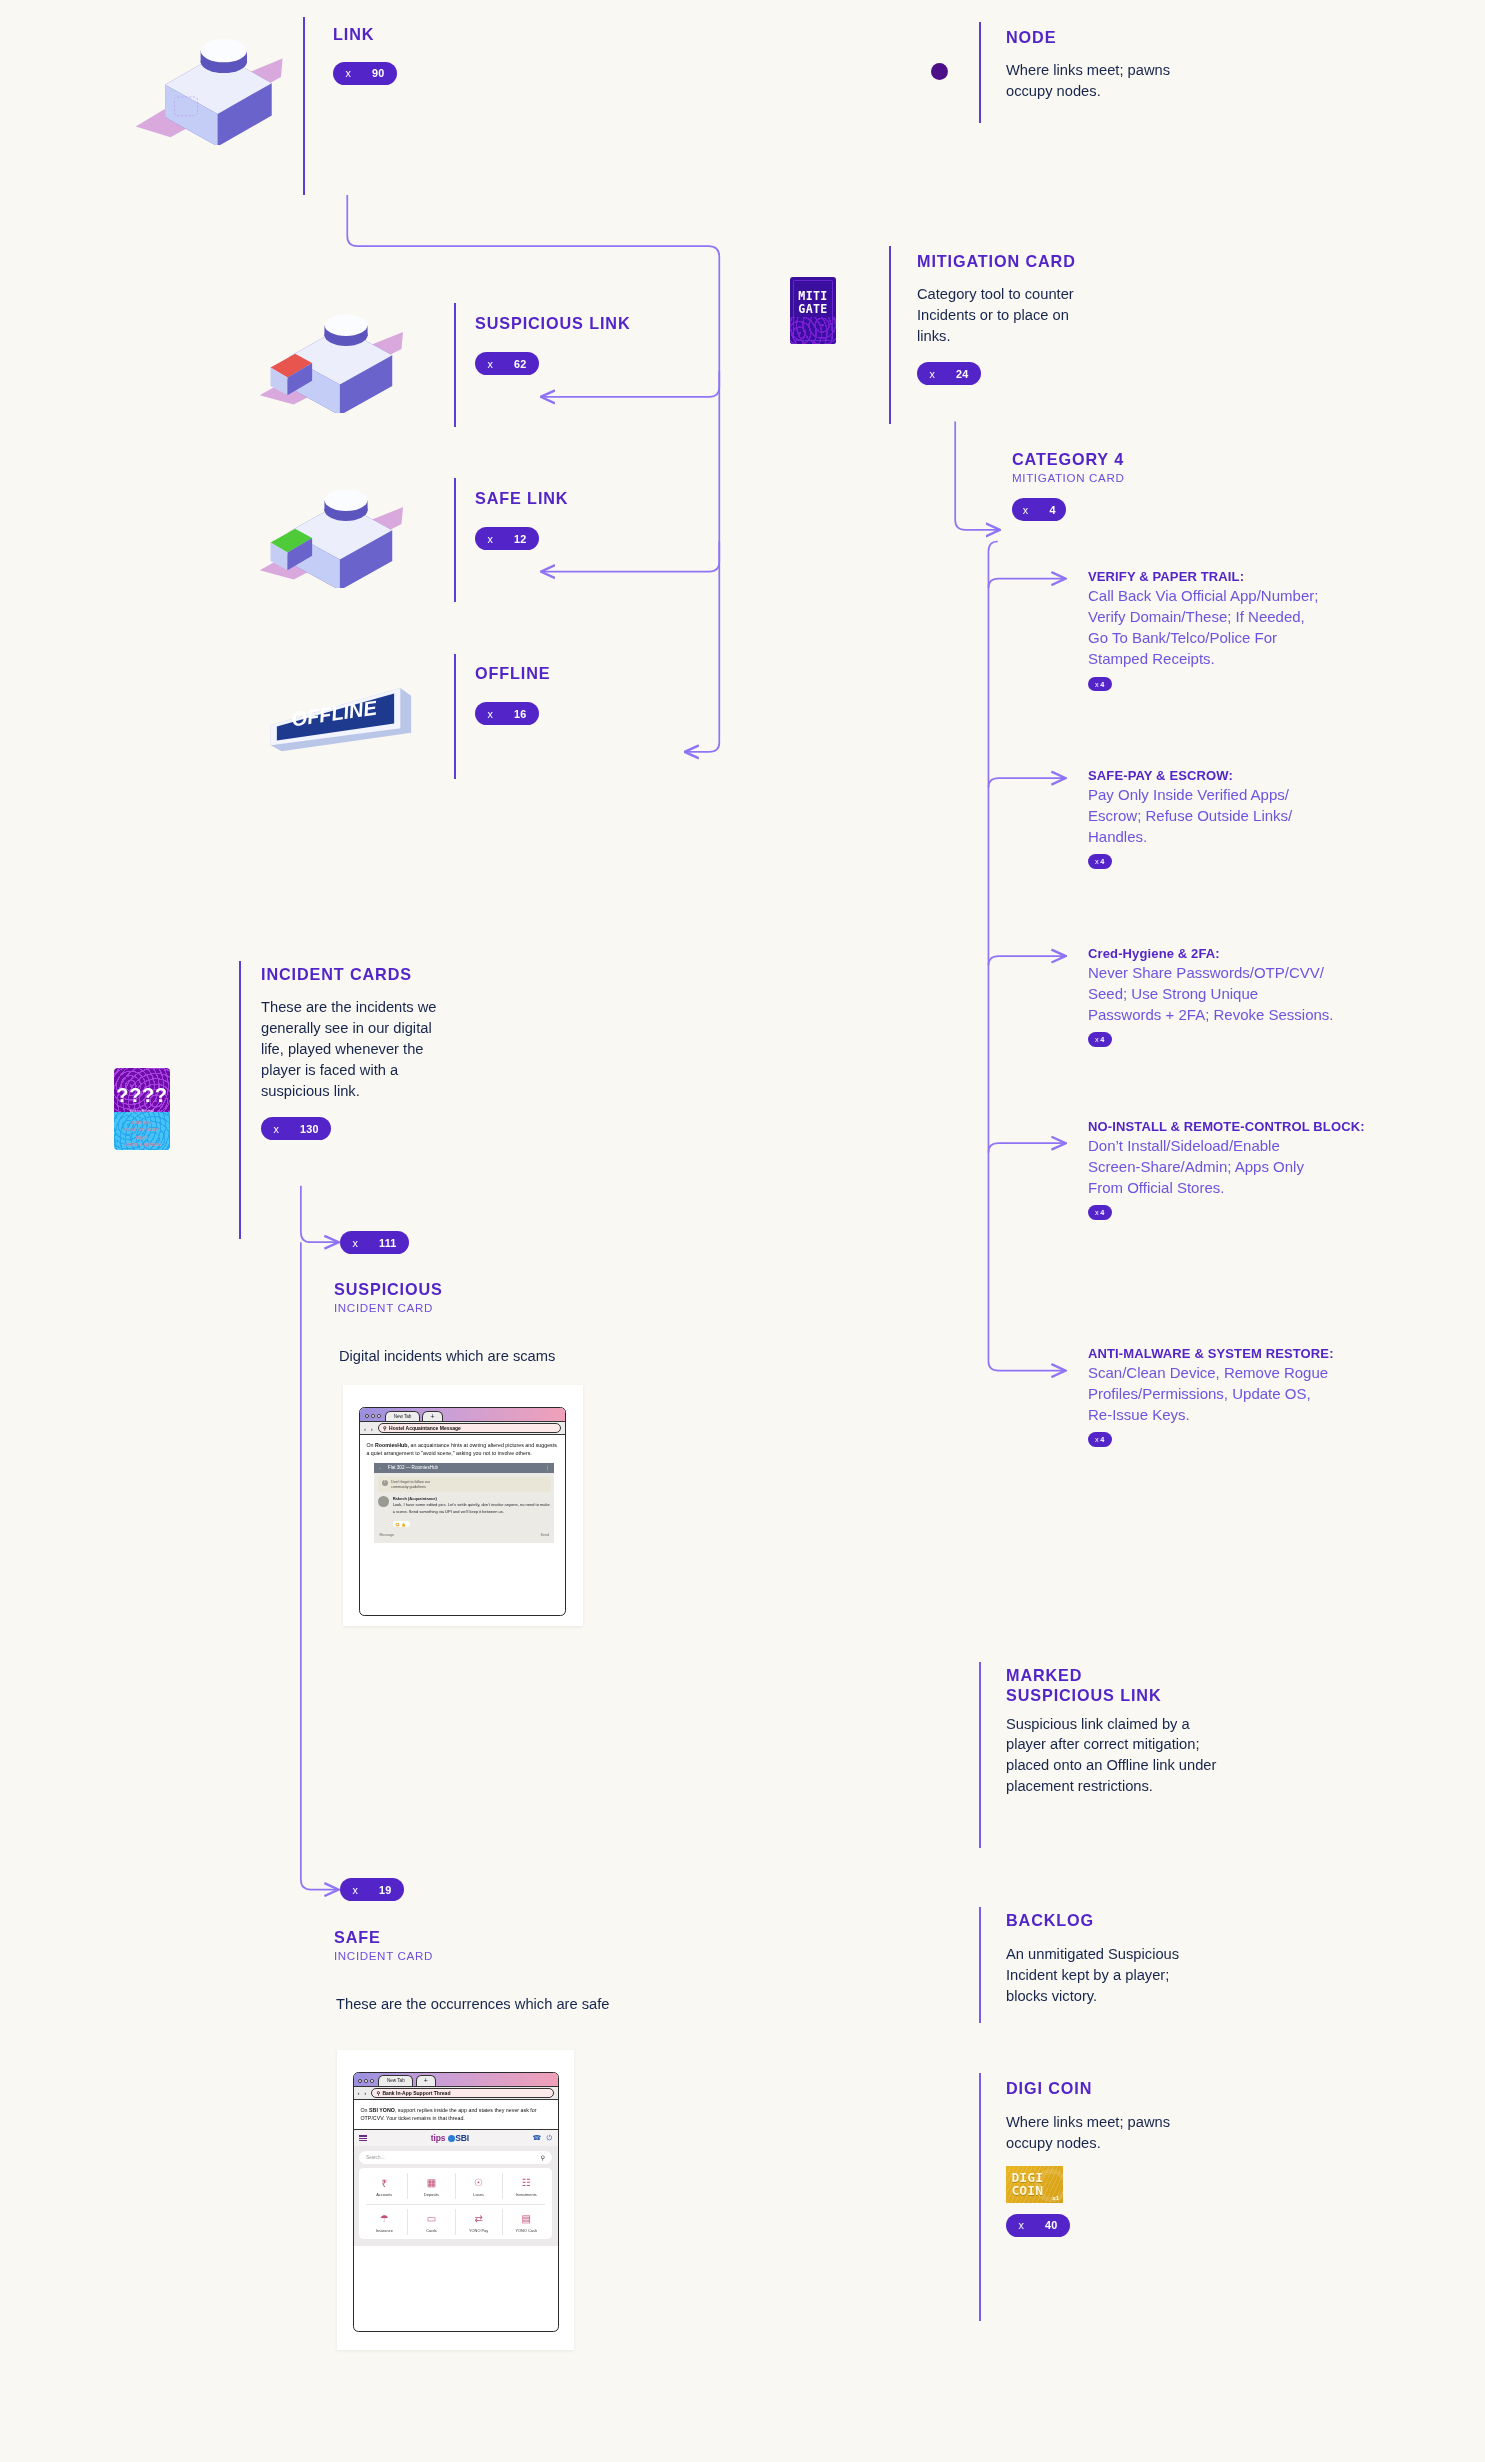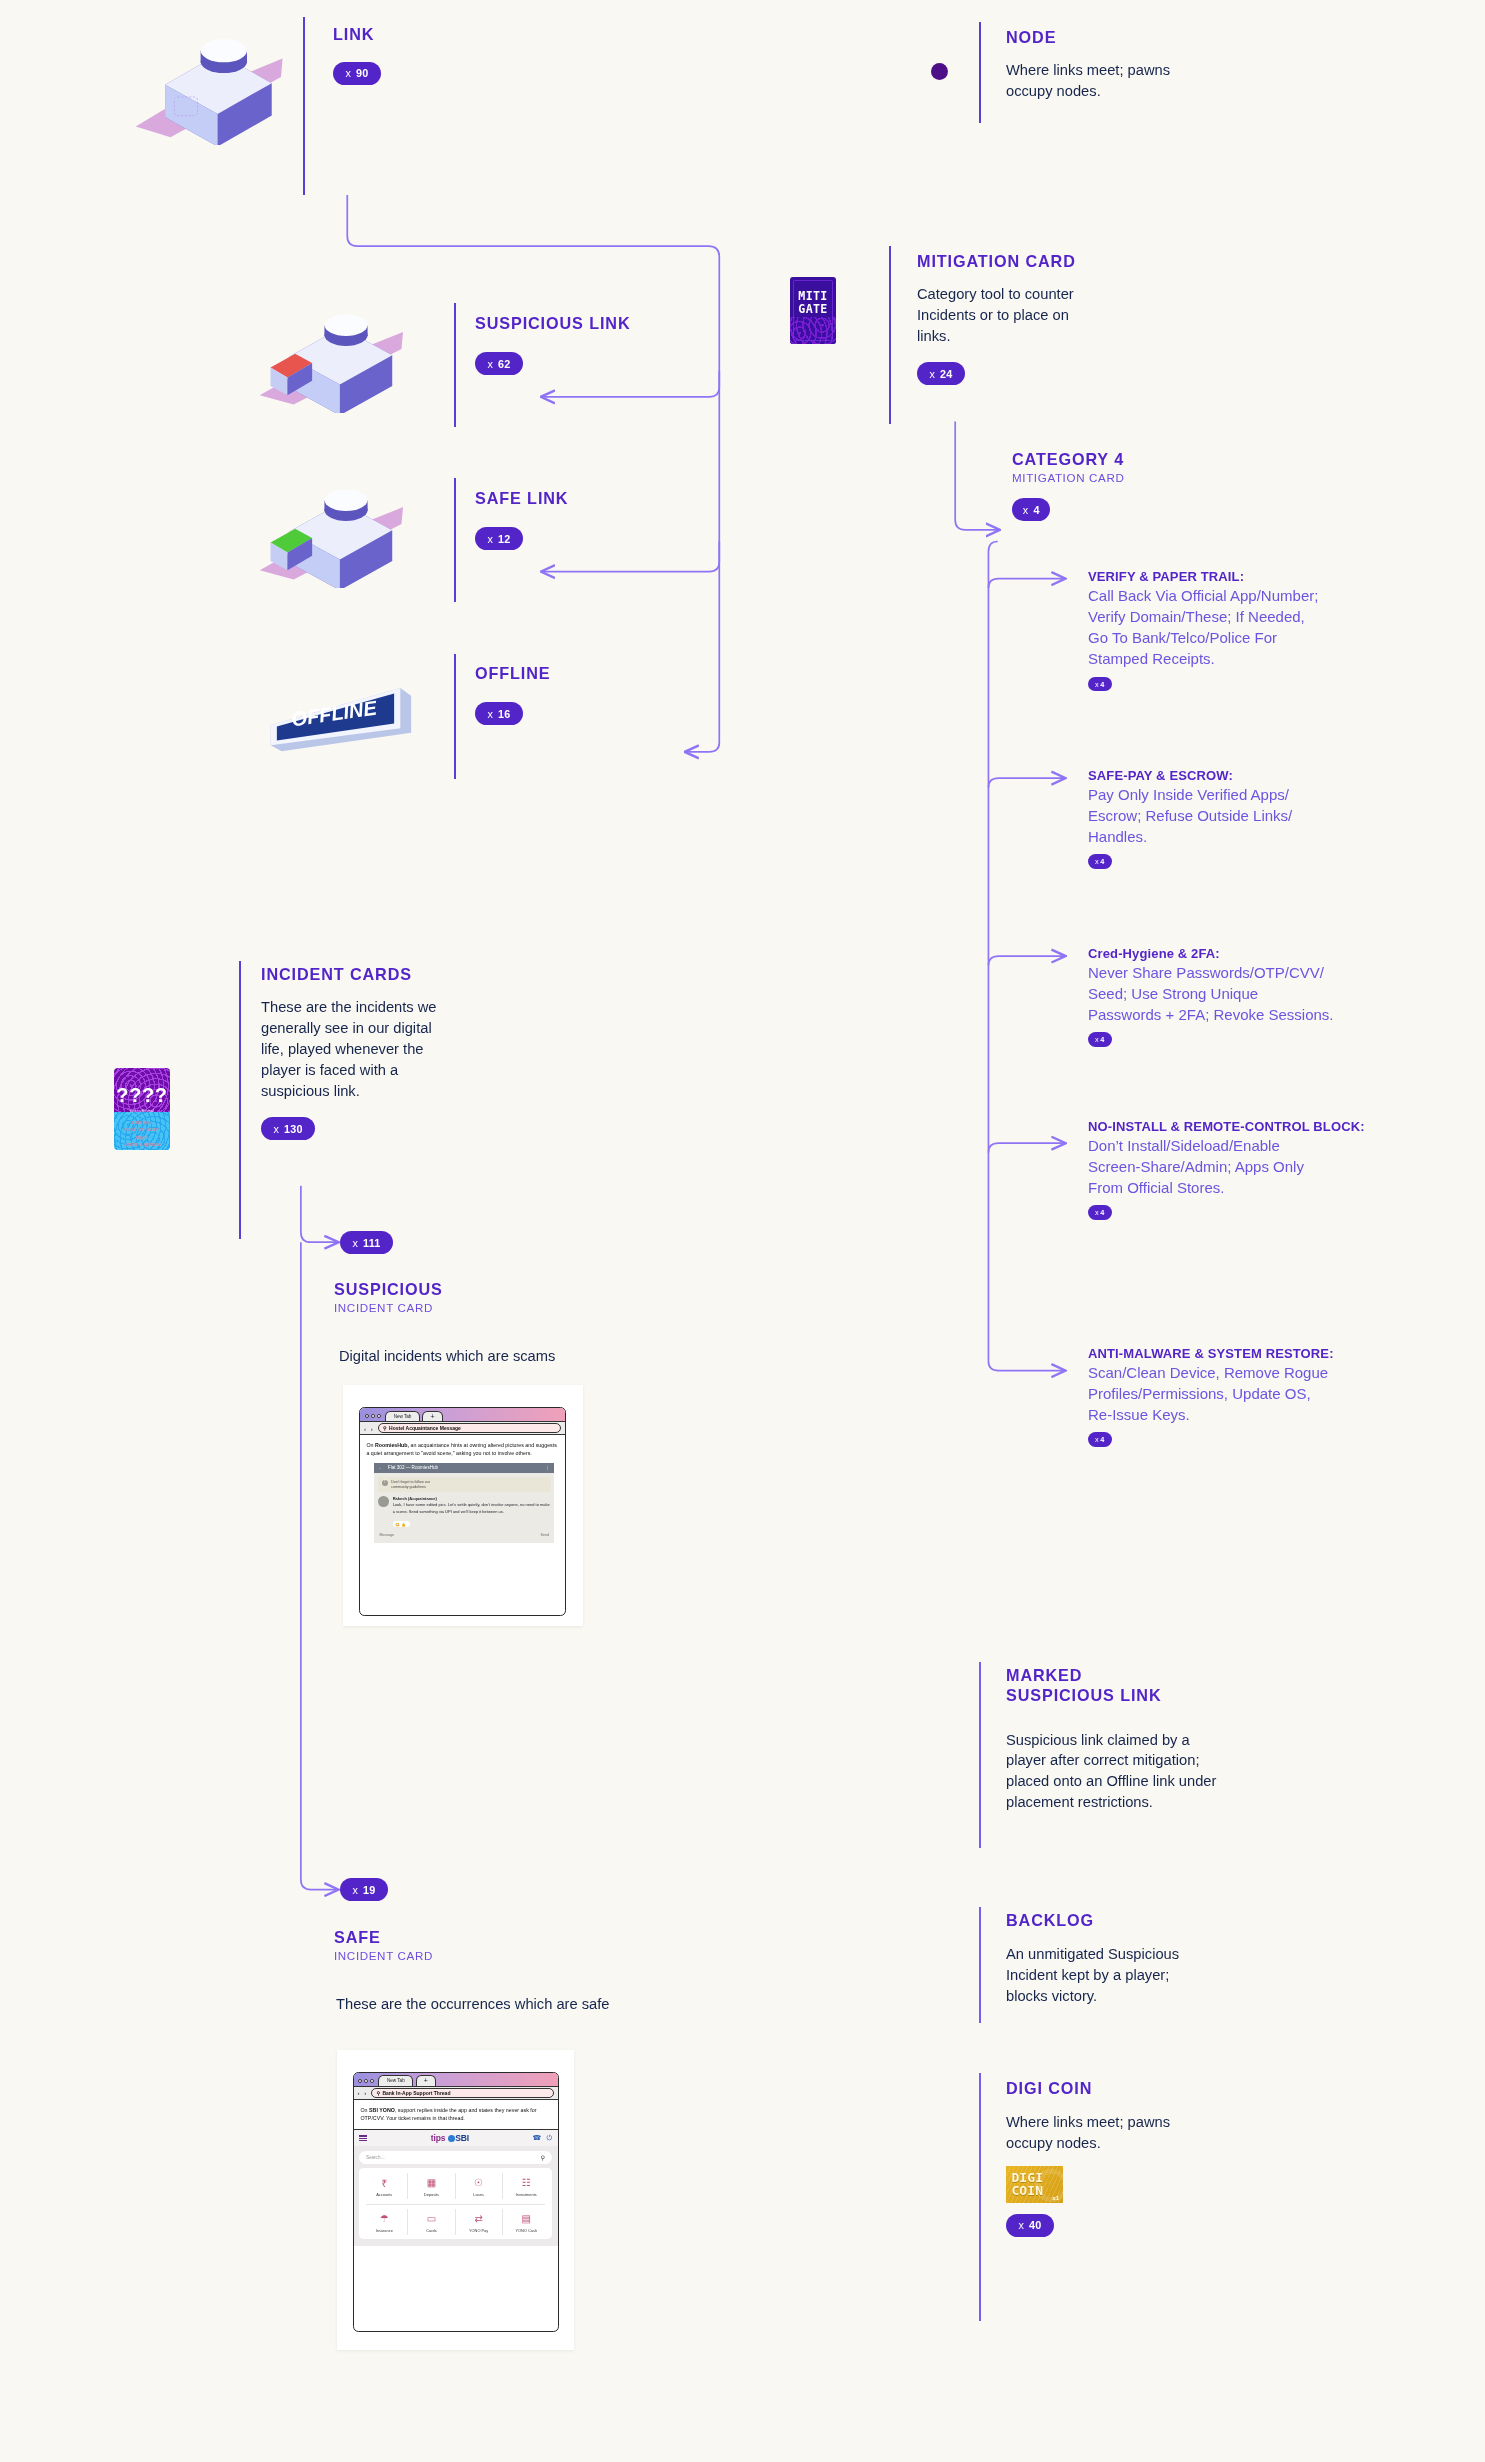--- a/index.html
+++ b/index.html
@@ -39,21 +39,21 @@
   }
 
   
   .pill {
     display:inline-flex; align-items:center; justify-content:center;
     background:#5325c9; color:#fff; border-radius:13px;
     font-size:10.8px; letter-spacing:.02em;
     padding:0 12.4px; height:23px; min-width:42px;
     white-space:nowrap;
   }
-  .pill b { font-weight:bold; margin-left:5px; }
+  .pill b { font-weight:bold; margin-left:21px; }
   .pill.tiny { height:14.7px; font-size:7.3px; border-radius:7.7px; padding:0 7px; min-width:23px; }
   .pill.tiny b { margin-left:1.5px; }
 
   
   .node-dot { width:17px;height:17px;border-radius:50%;background:#4d0f87; }
 
   
   .brick { position:absolute; }
   .brick svg { display:block; }
 
@@ -596,21 +596,21 @@
     </div>
   </div>
 </div>
 
 <div class="rule light" style="left:979px; top:1662px; height:186px;"></div>
 <div class="abs" style="left:1006px; top:1666px; width:286px;">
   <div class="h-title">
     <div>MARKED</div>
     <div>SUSPICIOUS LINK</div>
   </div>
-  <div class="body-txt" style="margin-top:24px;">
+  <div class="body-txt" style="margin-top:8px;">
     <div>Suspicious link claimed by a</div>
     <div>player after correct mitigation;</div>
     <div>placed onto an Offline link under</div>
     <div>placement restrictions.</div>
   </div>
 </div>
 
 <div class="rule light" style="left:979px; top:1907px; height:116px;"></div>
 <div class="abs" style="left:1006px; top:1911px; width:286px;">
   <div class="h-title">BACKLOG</div>

